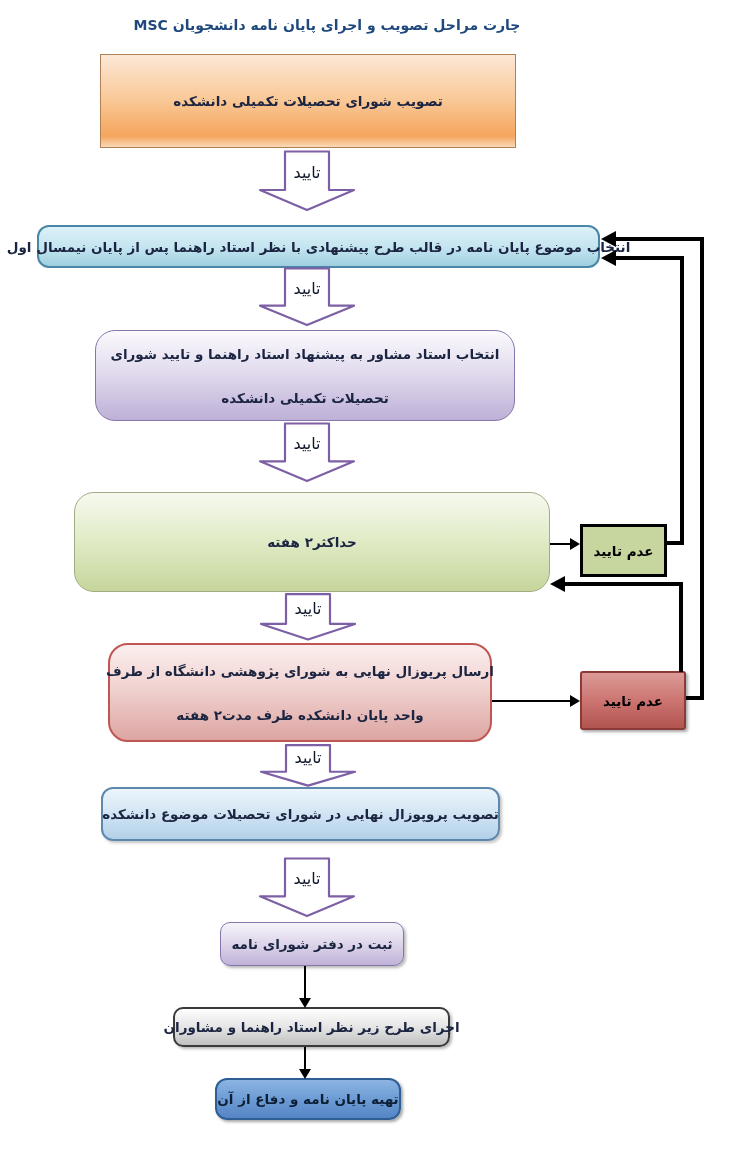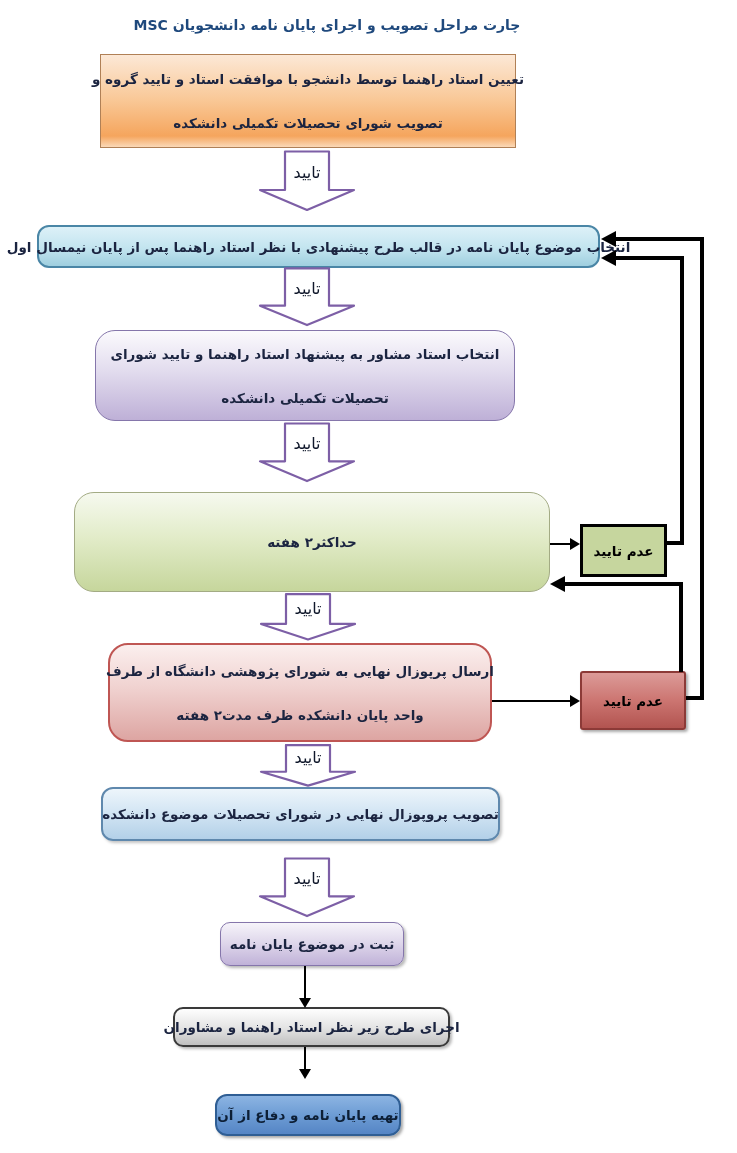--- a/index.html
+++ b/index.html
@@ -38,21 +38,21 @@
     border:2px solid #5f88ad; box-shadow:2px 2px 3px #c4c4c4;
     background:linear-gradient(180deg,#edf5fb 0%,#d4e6f4 45%,#b3d0e8 100%); }
   #box-register { left:220px; top:922px; width:184px; height:44px; border-radius:10px;
     border:1.5px solid #8576ab; box-shadow:2px 2px 3px #b8b8b8;
     background:linear-gradient(180deg,#f6f4fa 0%,#ddd5ea 50%,#c0b2d8 100%); }
   #box-execute { left:173px; top:1007px; width:277px; height:40px; border-radius:10px;
     border:2px solid #3a3a3a; box-shadow:2px 2px 3px #b8b8b8;
     background:linear-gradient(180deg,#fefefe 0%,#e2e2e2 55%,#c0c0c0 100%);justify-content:center; }
   #box-defense { left:215px; top:1078px; width:186px; height:42px; border-radius:12px;
     border:2px solid #2f5e94; box-shadow:2px 2px 3px #a8a8a8; color:#0d1f36;
-    background:linear-gradient(180deg,#8cb4e2 0%,#6d9cd4 50%,#5585c5 100%);margin-top:16px; }
+    background:linear-gradient(180deg,#8cb4e2 0%,#6d9cd4 50%,#5585c5 100%); }
 
   .reject {
     position:absolute; display:flex; justify-content:center; align-items:center;
     font-weight:bold; font-size:13.5px; color:#000; box-sizing:border-box; text-align:center;
   }
   #reject-group { left:580px; top:524px; width:87px; height:53px;
     background:#c6d69e; border:3px solid #000; }
   #reject-research { left:580px; top:671px; width:106px; height:59px; border-radius:3px;
     background:linear-gradient(180deg,#dc9b98 0%,#cc7571 50%,#b25450 100%);
     border:2px solid #8c3a37; box-shadow:2px 2px 3px #aaaaaa; }
@@ -77,21 +77,20 @@
   .chead.down { border-top:10px solid #000; border-left:6px solid transparent; border-right:6px solid transparent; }
 </style>
 </head>
 <body>
 
 <div class="canvas">
 
   <div class="title">چارت مراحل تصویب و اجرای پایان نامه دانشجویان MSC</div>
 
   <div class="fbox spread" id="box-assign">
-    <span class="line">تعیین استاد راهنما توسط دانشجو با موافقت استاد و تایید گروه و</span>
     <span class="line">تصویب شورای تحصیلات تکمیلی دانشکده</span>
   </div>
 
   <div class="fbox" id="box-select-topic">
     <span class="line">انتخاب موضوع پایان نامه در قالب طرح پیشنهادی با نظر استاد راهنما پس از پایان نیمسال اول</span>
   </div>
 
   <div class="fbox spread" id="box-select-advisor">
     <span class="line">انتخاب استاد مشاور به پیشنهاد استاد راهنما و تایید شورای</span>
     <span class="line">تحصیلات تکمیلی دانشکده</span>
@@ -104,21 +103,21 @@
   <div class="fbox spread" id="box-send-proposal">
     <span class="line">ارسال پرپوزال نهایی به شورای پژوهشی دانشگاه از طرف</span>
     <span class="line">واحد پایان دانشکده ظرف مدت۲ هفته</span>
   </div>
 
   <div class="fbox" id="box-approve-proposal">
     <span class="line">تصویب پروپوزال نهایی در شورای تحصیلات موضوع دانشکده</span>
   </div>
 
   <div class="fbox" id="box-register">
-    <span class="line">ثبت در موضوع پایان نامه</span>
+    <span class="line">ثبت در دفتر شورای نامه</span>
   </div>
 
   <div class="fbox" id="box-execute">
     <span class="line">اجرای طرح زیر نظر استاد راهنما و مشاوران</span>
   </div>
 
   <div class="fbox" id="box-defense">
     <span class="line">تهیه پایان نامه و دفاع از آن</span>
   </div>
 

